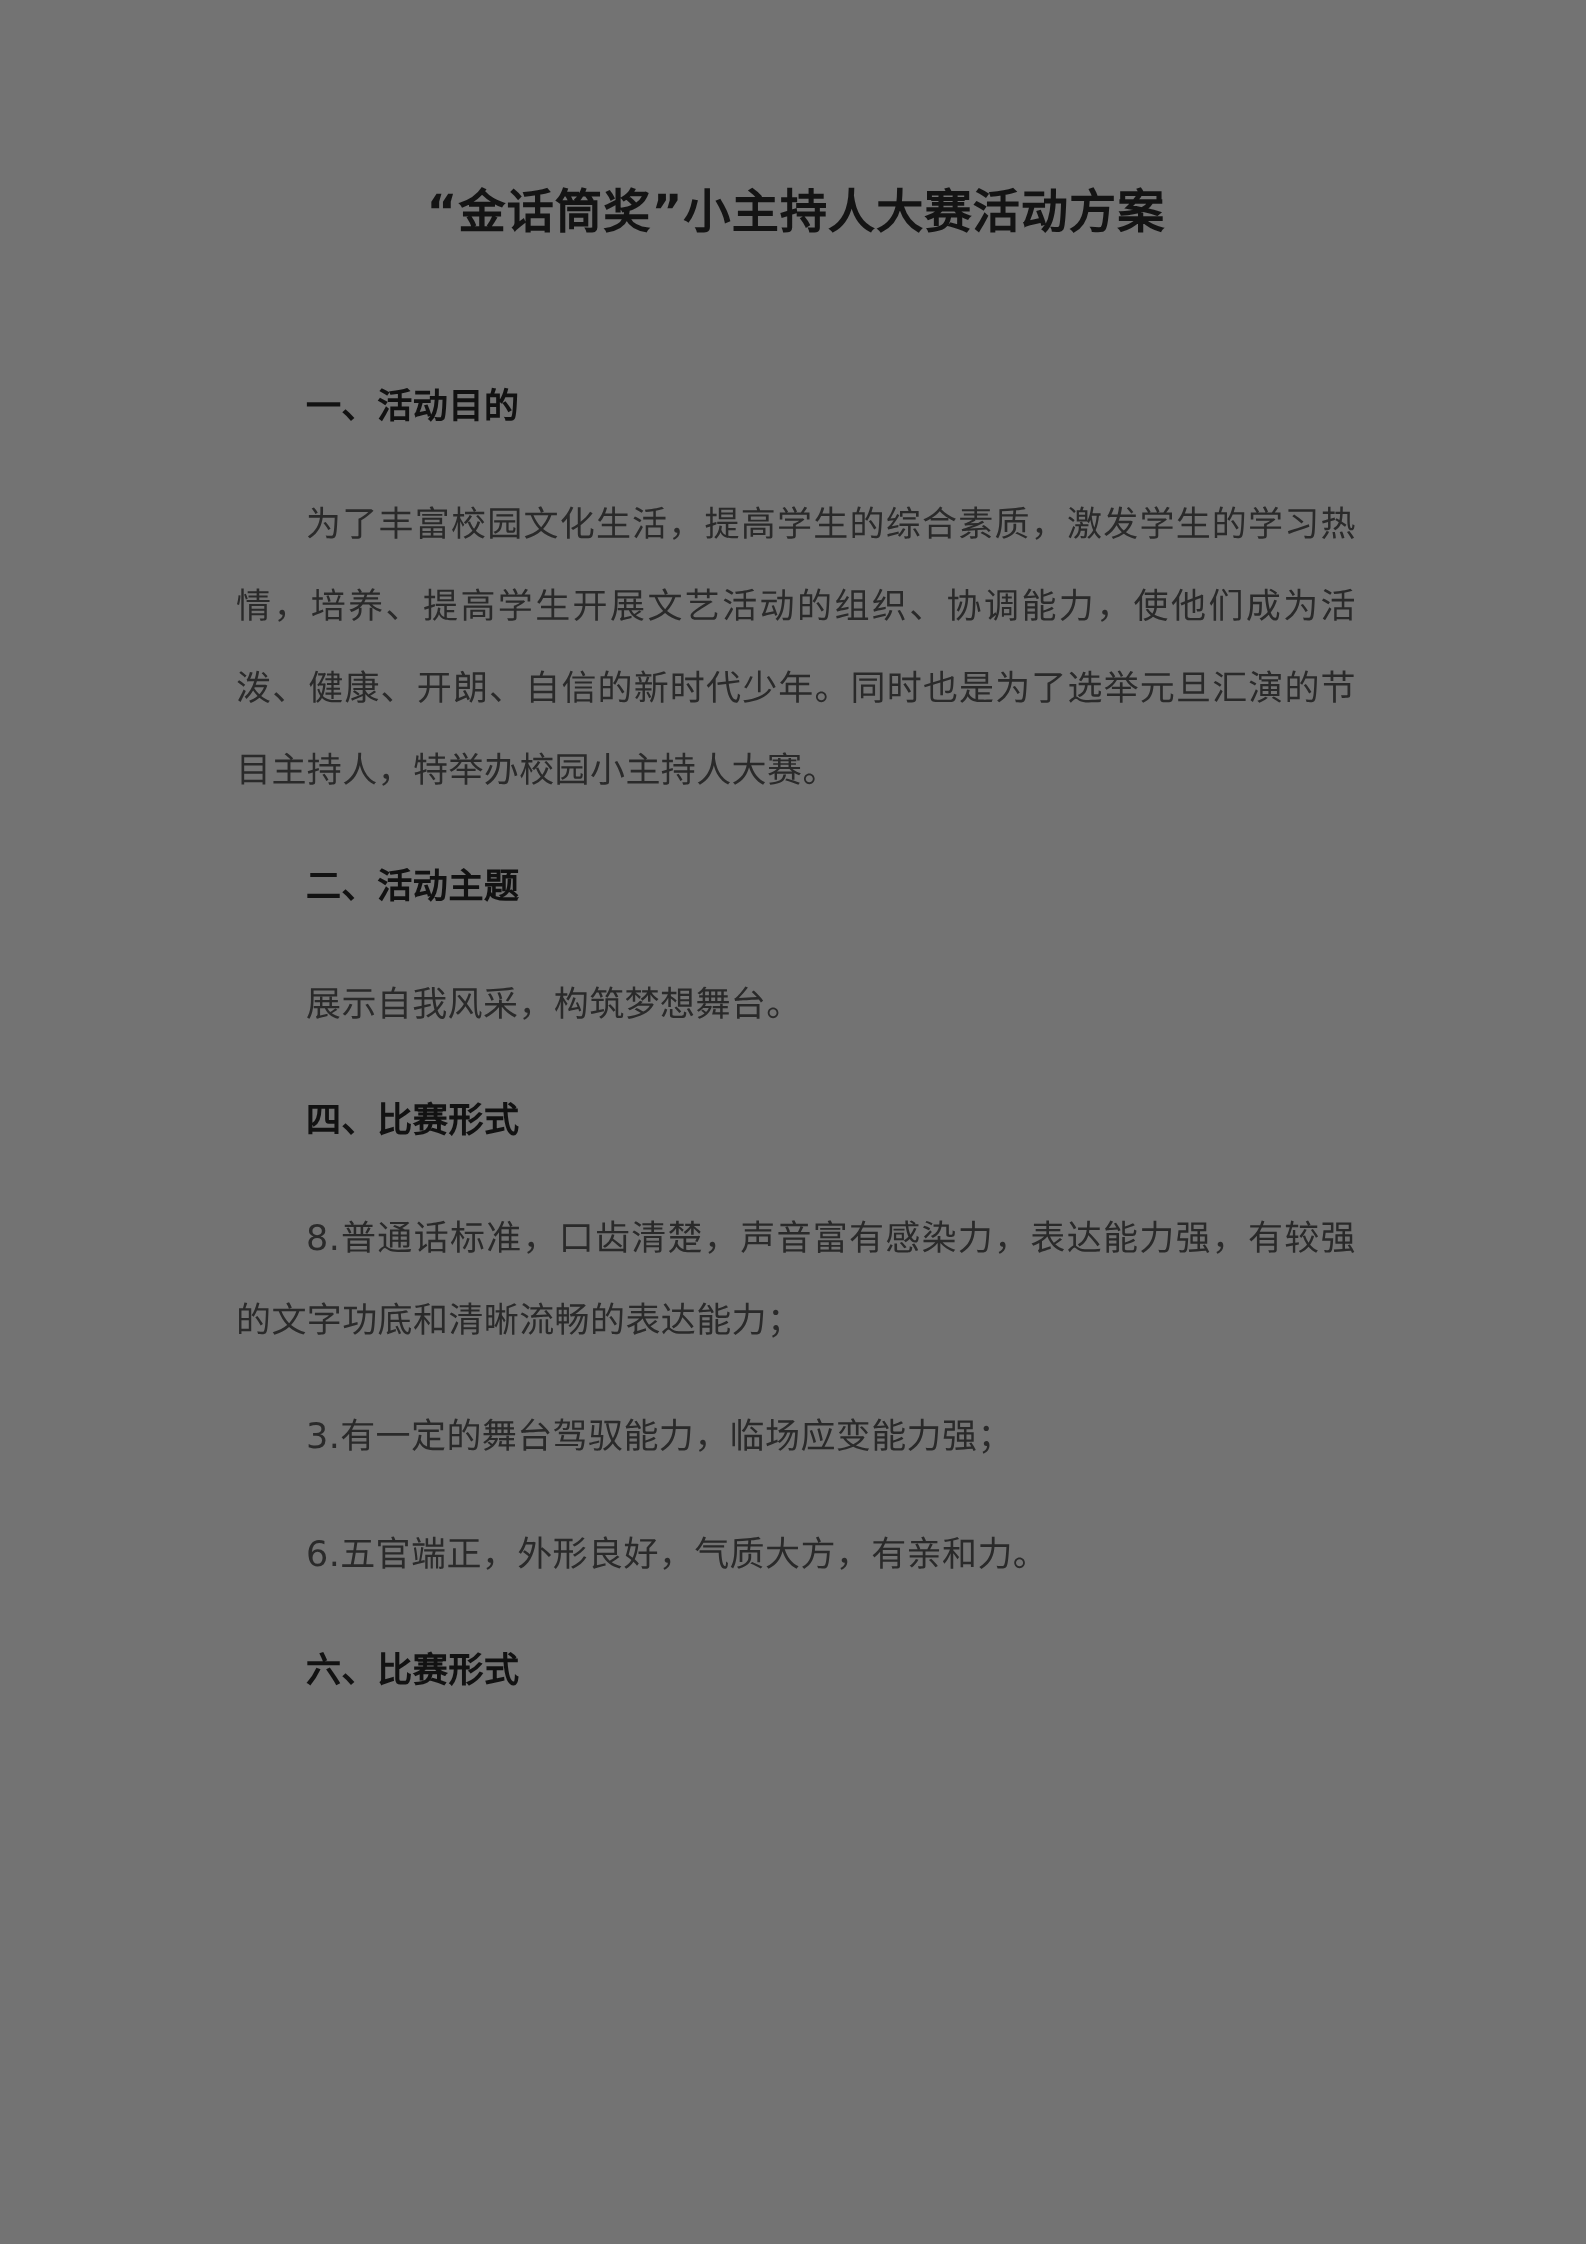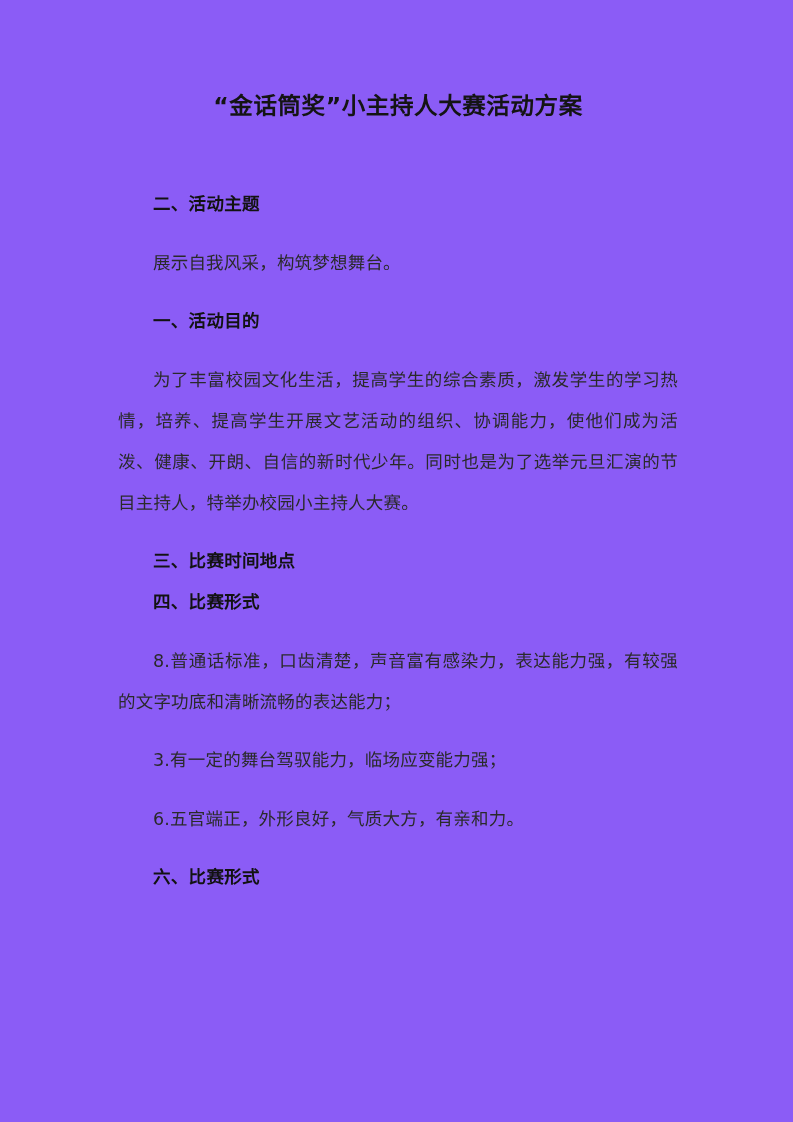--- a/index.html
+++ b/index.html
@@ -12,21 +12,21 @@
     font-family: "DejaVu Sans", "Liberation Sans", sans-serif;
     color: #1a1a1a;
     -webkit-font-smoothing: antialiased;
   }
 
   .page {
     position: relative;
     width: 793px;
     height: 1122px;
     margin: 0 auto;
-    background: #8b5cf6;
+    background: #737373;
     overflow: hidden;
     box-sizing: border-box;
   }
 
   
   .content {
     position: absolute;
     left: 118px;
     top: 0;
     width: 560px;
@@ -78,32 +78,29 @@
 <body>
 
 <div class="page">
   <div class="content">
 
     <h1 class="doc-title">“金话筒奖”小主持人大赛活动方案</h1>
 
     <div class="gap-after-title"></div>
 
     <div class="block">
-      <div class="heading">二、活动主题</div>
-      <p class="para">展示自我风采，构筑梦想舞台。</p>
-    </div>
-
-    <div class="block">
       <div class="heading">一、活动目的</div>
       <p class="para">为了丰富校园文化生活，提高学生的综合素质，激发学生的学习热情，培养、提高学生开展文艺活动的组织、协调能力，使他们成为活泼、健康、开朗、自信的新时代少年。同时也是为了选举元旦汇演的节目主持人，特举办校园小主持人大赛。</p>
     </div>
 
     <div class="block">
-      <div class="heading">三、比赛时间地点</div>
+      <div class="heading">二、活动主题</div>
+      <p class="para">展示自我风采，构筑梦想舞台。</p>
     </div>
+
 
     <div class="block">
       <div class="heading">四、比赛形式</div>
       <p class="para">8.普通话标准，口齿清楚，声音富有感染力，表达能力强，有较强的文字功底和清晰流畅的表达能力；</p>
       <p class="para">3.有一定的舞台驾驭能力，临场应变能力强；</p>
       <p class="para">6.五官端正，外形良好，气质大方，有亲和力。</p>
     </div>
 
 
     <div class="block">

